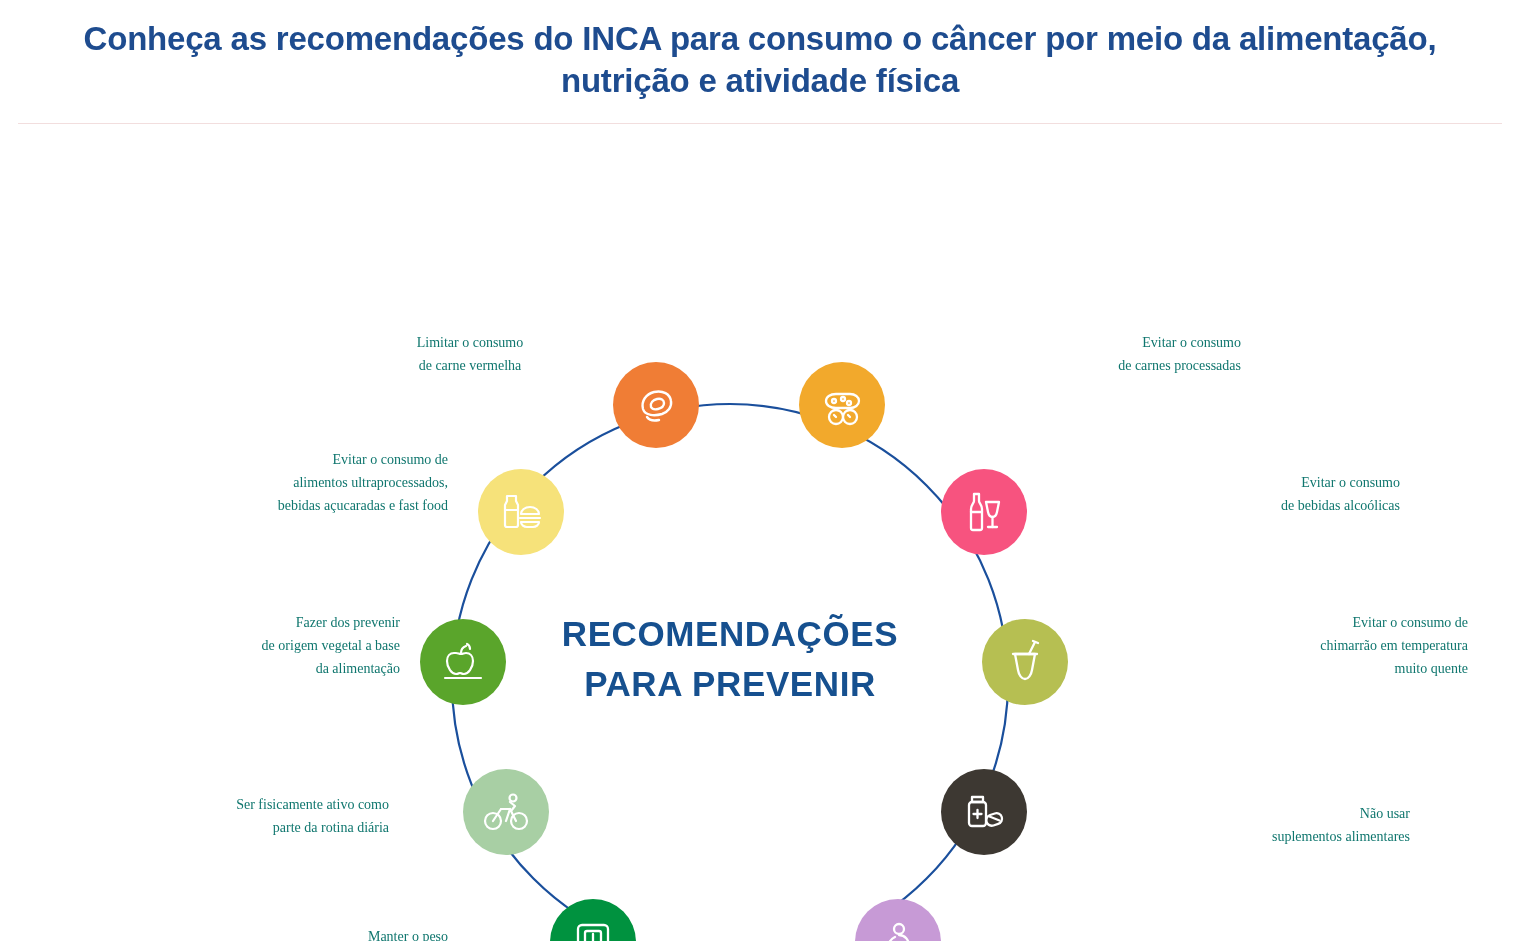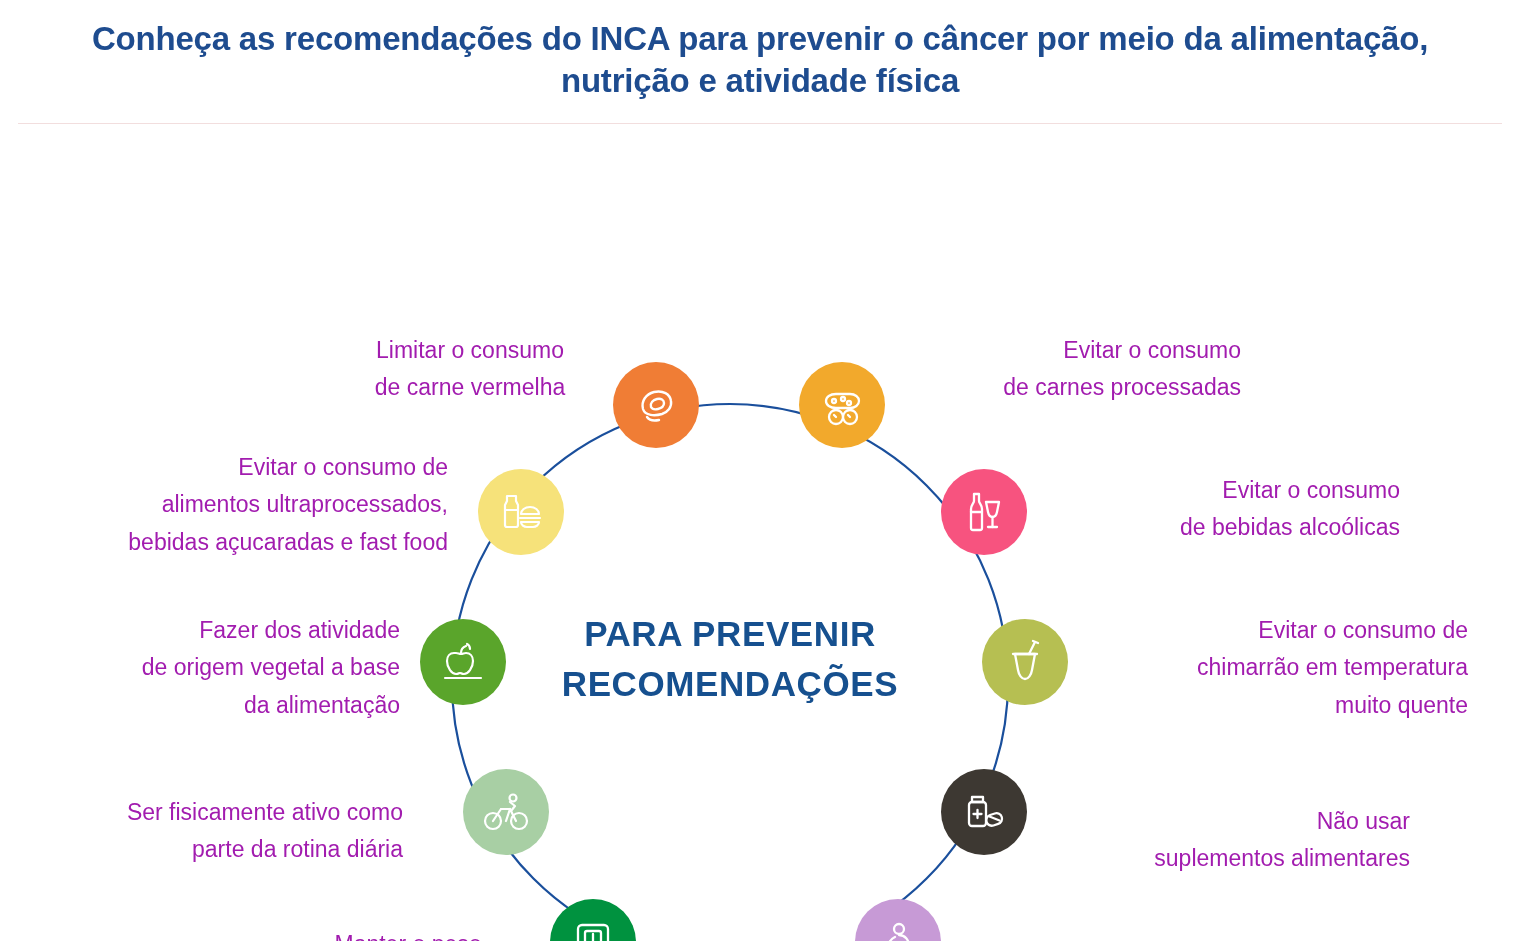--- a/index.html
+++ b/index.html
@@ -71,46 +71,47 @@
     display: flex;
     align-items: center;
     justify-content: center;
     box-sizing: border-box;
   }
   .node svg { display: block; }
 
   
   .label {
     position: absolute;
-    font-size: 23px;
+    font-size: 14px;
     line-height: 1.62;
-    color: #a21caf;
+    color: #0f766e;
     white-space: pre-line;
+    font-family: Liberation Serif, serif;
   }
   .label.right { text-align: right; }
   .label.left  { text-align: right; }
   .label.center{ text-align: center; }
 </style>
 </head>
 <body>
 
 <div class="page-header">
-  <h1 class="page-title">Conheça as recomendações do INCA para prevenir o câncer por meio da alimentação, nutrição e atividade física</h1>
+  <h1 class="page-title">Conheça as recomendações do INCA para consumo o câncer por meio da alimentação, nutrição e atividade física</h1>
 </div>
 <div class="title-rule"></div>
 
 <div class="diagram">
 
   <svg class="diagram-svg" width="1520" height="790">
     <circle cx="730" cy="580" r="278" fill="none" stroke="#1a4f9c" stroke-width="2.2" transform="translate(0,-22)"></circle>
   </svg>
 
   <div class="center-text">
+    <div>RECOMENDAÇÕES</div>
     <div>PARA PREVENIR</div>
-    <div>RECOMENDAÇÕES</div>
   </div>
 
   <div class="node" style="left:613px; top:238px; background:#f07d35;">
     <span>
       <svg width="52" height="52" viewBox="0 0 52 52" fill="none" stroke="#ffffff" stroke-width="2.4" stroke-linecap="round" stroke-linejoin="round">
         <path d="M13 30c-2-8 3-15 11-17 9-2 16 2 17 9 1 6-3 11-9 13-7 2-17 2-19-5z"></path>
         <path d="M21 28c-1-4 2-7 6-8 4-1 7 1 7 4 0 3-2 5-6 6-4 1-6 0-7-2z"></path>
         <path d="M17 38c2 3 7 4 12 3"></path>
       </svg>
     </span>
@@ -206,34 +207,34 @@
         <circle cx="13" cy="35" r="8"></circle>
         <circle cx="39" cy="35" r="8"></circle>
         <path d="M13 35l8-12h9l-4 12"></path>
         <path d="M21 23h8"></path>
         <path d="M30 23l6 12"></path>
         <circle cx="33" cy="12" r="3.5"></circle>
         <path d="M30 16l5 4-4 5"></path>
       </svg>
     </span>
   </div>
-  <div class="label left" style="left:63px; top:670px; width:340px;">Ser fisicamente ativo como
+  <div class="label left" style="left:49px; top:670px; width:340px;">Ser fisicamente ativo como
 parte da rotina diária</div>
 
   <div class="node" style="left:420px; top:495px; background:#5aa52b;">
     <span>
       <svg width="52" height="52" viewBox="0 0 52 52" fill="none" stroke="#ffffff" stroke-width="2.2" stroke-linecap="round" stroke-linejoin="round">
         <path d="M17 17c-4 0-7 3-7 8 0 7 5 13 9 13 2 0 3-1 4-1s2 1 4 1c4 0 9-6 9-13 0-5-3-8-7-8-2 0-3 1-5 1s-3-1-5-1h-2z"></path>
         <path d="M24 17c0-4 2-6 5-7"></path>
         <path d="M30 8c2 1 3 3 3 5"></path>
         <path d="M8 42h36"></path>
       </svg>
     </span>
   </div>
-  <div class="label left" style="left:55px; top:488px; width:345px;">Fazer dos atividade
+  <div class="label left" style="left:55px; top:488px; width:345px;">Fazer dos prevenir
 de origem vegetal a base
 da alimentação</div>
 
   <div class="node" style="left:478px; top:345px; background:#f6e27a;">
     <span>
       <svg width="52" height="52" viewBox="0 0 52 52" fill="none" stroke="#ffffff" stroke-width="2.2" stroke-linecap="round" stroke-linejoin="round">
         <path d="M12 10h9v5l2 4v20a2 2 0 0 1-2 2h-9a2 2 0 0 1-2-2V19l2-4v-5z"></path>
         <path d="M10 24h13"></path>
         <path d="M26 28c0-4 4-7 9-7s9 3 9 7H26z"></path>
         <path d="M25 32h20"></path>

